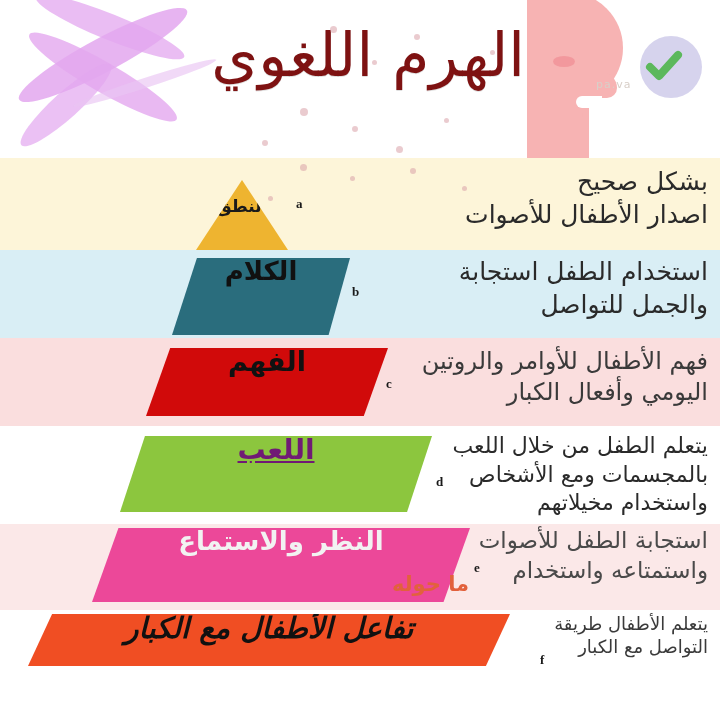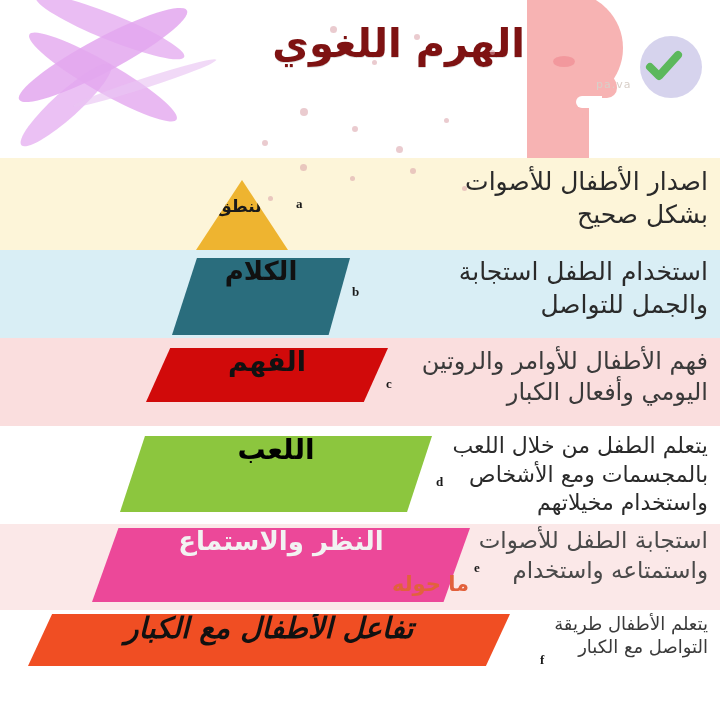--- a/index.html
+++ b/index.html
@@ -59,22 +59,22 @@
     width: 150px; height: 10px;
     background: #e9c4f2;
     border-radius: 50%;
     transform: rotate(-18deg);
     opacity: .65;
   }
 
   .title {
     position: absolute;
     right: 195px; top: 20px;
-    font-size: 40px;
-    font-weight: 700;
+    font-size: 60px;
+    font-weight: 400;
     color: #7e1212;
     letter-spacing: 0px;
     white-space: nowrap;
     text-shadow: 0 1px 0 rgba(0,0,0,.12);
   }
 
   
   .face {
     position: absolute;
     left: 527px; top: 0px;
@@ -246,47 +246,47 @@
   <div class="speck" style="left:410px;top:168px;width:6px;height:6px;"></div>
   <div class="speck" style="left:462px;top:186px;width:5px;height:5px;"></div>
   <div class="speck" style="left:268px;top:196px;width:5px;height:5px;"></div>
 
   <div class="tier" style="left:196px;top:180px;width:92px;height:70px;background:#eeb430;
               clip-path:polygon(50% 0%, 100% 100%, 0% 100%);">
     <span class="tier-label" style="font-size:17px;color:#1a1a1a;margin-top:18px;">النطق</span>
   </div>
   <div class="marker" style="left:296px;top:196px;">a</div>
   <div class="desc" style="top:166px;font-size:25px;">
+    <div class="desc-line">بشكل صحيح</div>
     <div class="desc-line">اصدار الأطفال للأصوات</div>
-    <div class="desc-line">بشكل صحيح</div>
   </div>
 
   <div class="tier" style="left:172px;top:258px;width:178px;height:77px;background:#2a6d7d;
               clip-path:polygon(14% 0%, 100% 0%, 88% 100%, 0% 100%);">
     <span class="tier-label" style="font-size:26px;color:#111111;">الكلام</span>
   </div>
   <div class="marker" style="left:352px;top:284px;">b</div>
   <div class="desc" style="top:256px;font-size:25px;">
     <div class="desc-line">استخدام الطفل استجابة</div>
     <div class="desc-line">والجمل للتواصل</div>
   </div>
 
-  <div class="tier" style="left:146px;top:348px;width:242px;height:54px;background:#d10a0a;
+  <div class="tier" style="left:146px;top:348px;width:242px;height:68px;background:#d10a0a;
               clip-path:polygon(10% 0%, 100% 0%, 90% 100%, 0% 100%);">
     <span class="tier-label" style="font-size:27px;color:#111111;">الفهم</span>
   </div>
   <div class="marker" style="left:386px;top:376px;">c</div>
   <div class="desc" style="top:346px;font-size:24px;color:#3a3a3a;">
     <div class="desc-line">فهم الأطفال للأوامر والروتين</div>
     <div class="desc-line">اليومي وأفعال الكبار</div>
   </div>
 
   <div class="tier" style="left:120px;top:436px;width:312px;height:76px;background:#8cc63e;
               clip-path:polygon(8% 0%, 100% 0%, 92% 100%, 0% 100%);">
-    <span class="tier-label" style="font-size:28px;color:#000000;">اللعب</span>
+    <span class="tier-label" style="font-size:28px;color:#701a75;text-decoration:underline;">اللعب</span>
   </div>
   <div class="marker" style="left:436px;top:474px;">d</div>
   <div class="desc" style="top:432px;font-size:22px;">
     <div class="desc-line">يتعلم الطفل من خلال اللعب</div>
     <div class="desc-line">بالمجسمات ومع الأشخاص</div>
     <div class="desc-line">واستخدام مخيلاتهم</div>
   </div>
 
   <div class="tier" style="left:92px;top:528px;width:378px;height:74px;background:#ec4899;
               clip-path:polygon(7% 0%, 100% 0%, 93% 100%, 0% 100%);">

